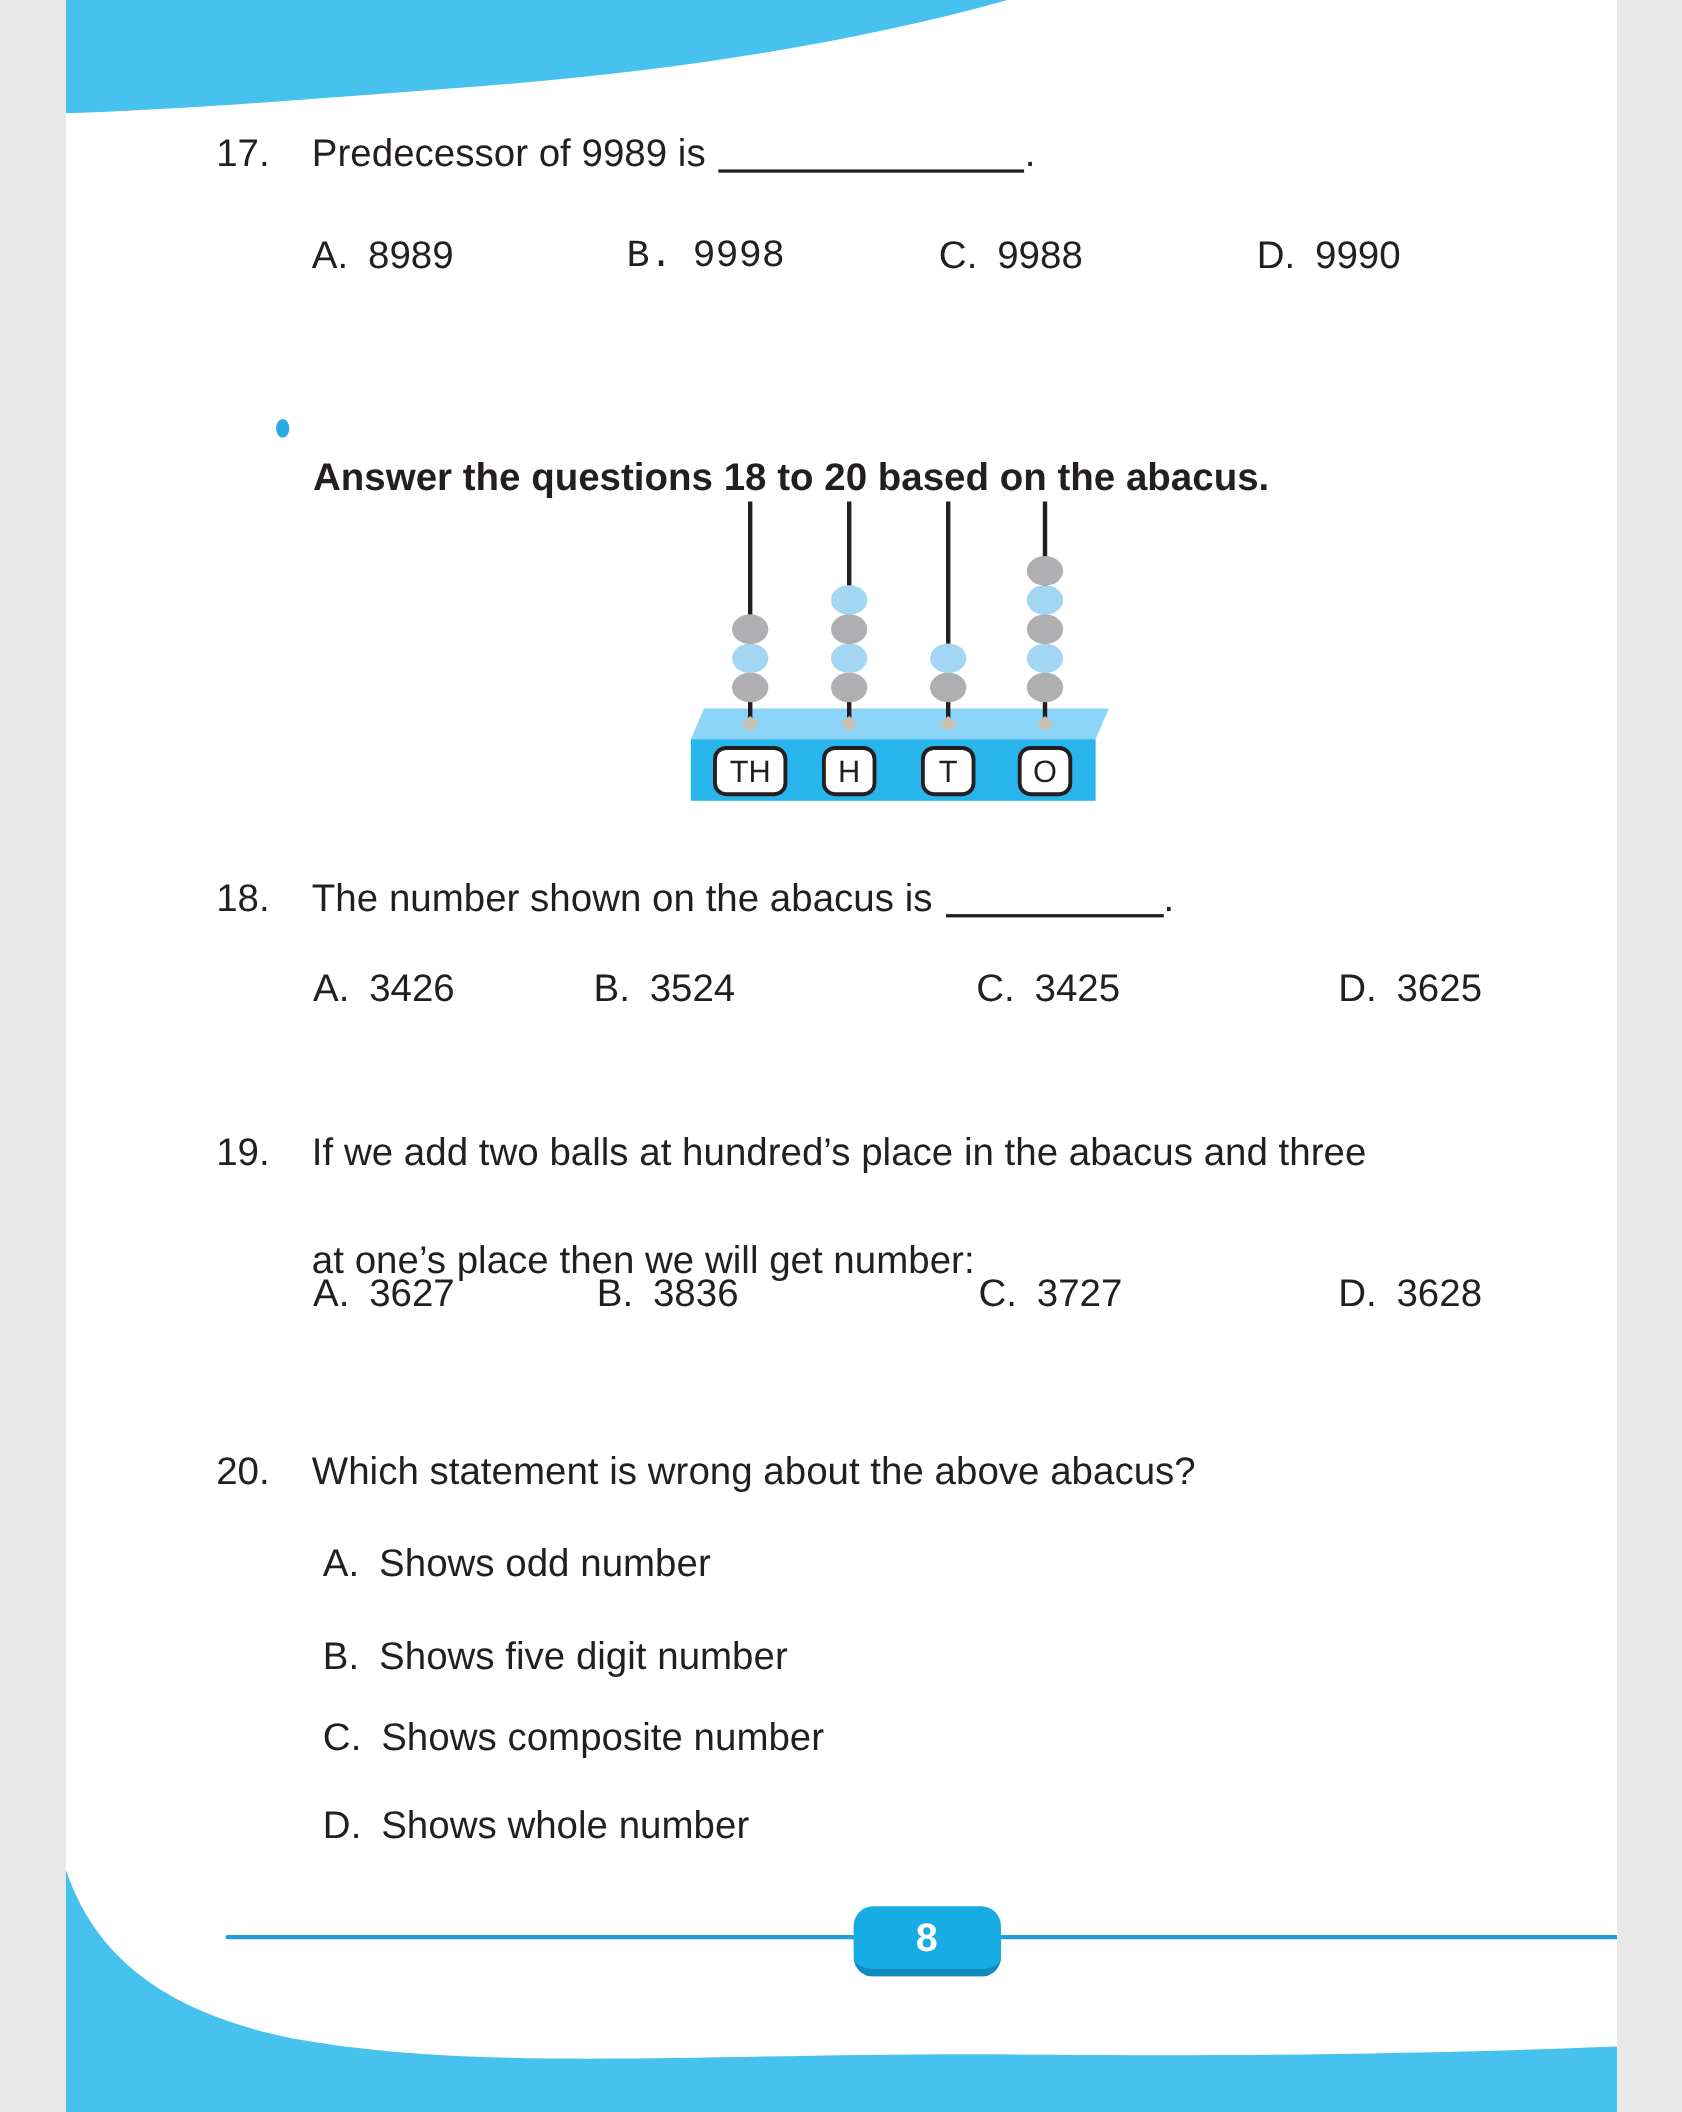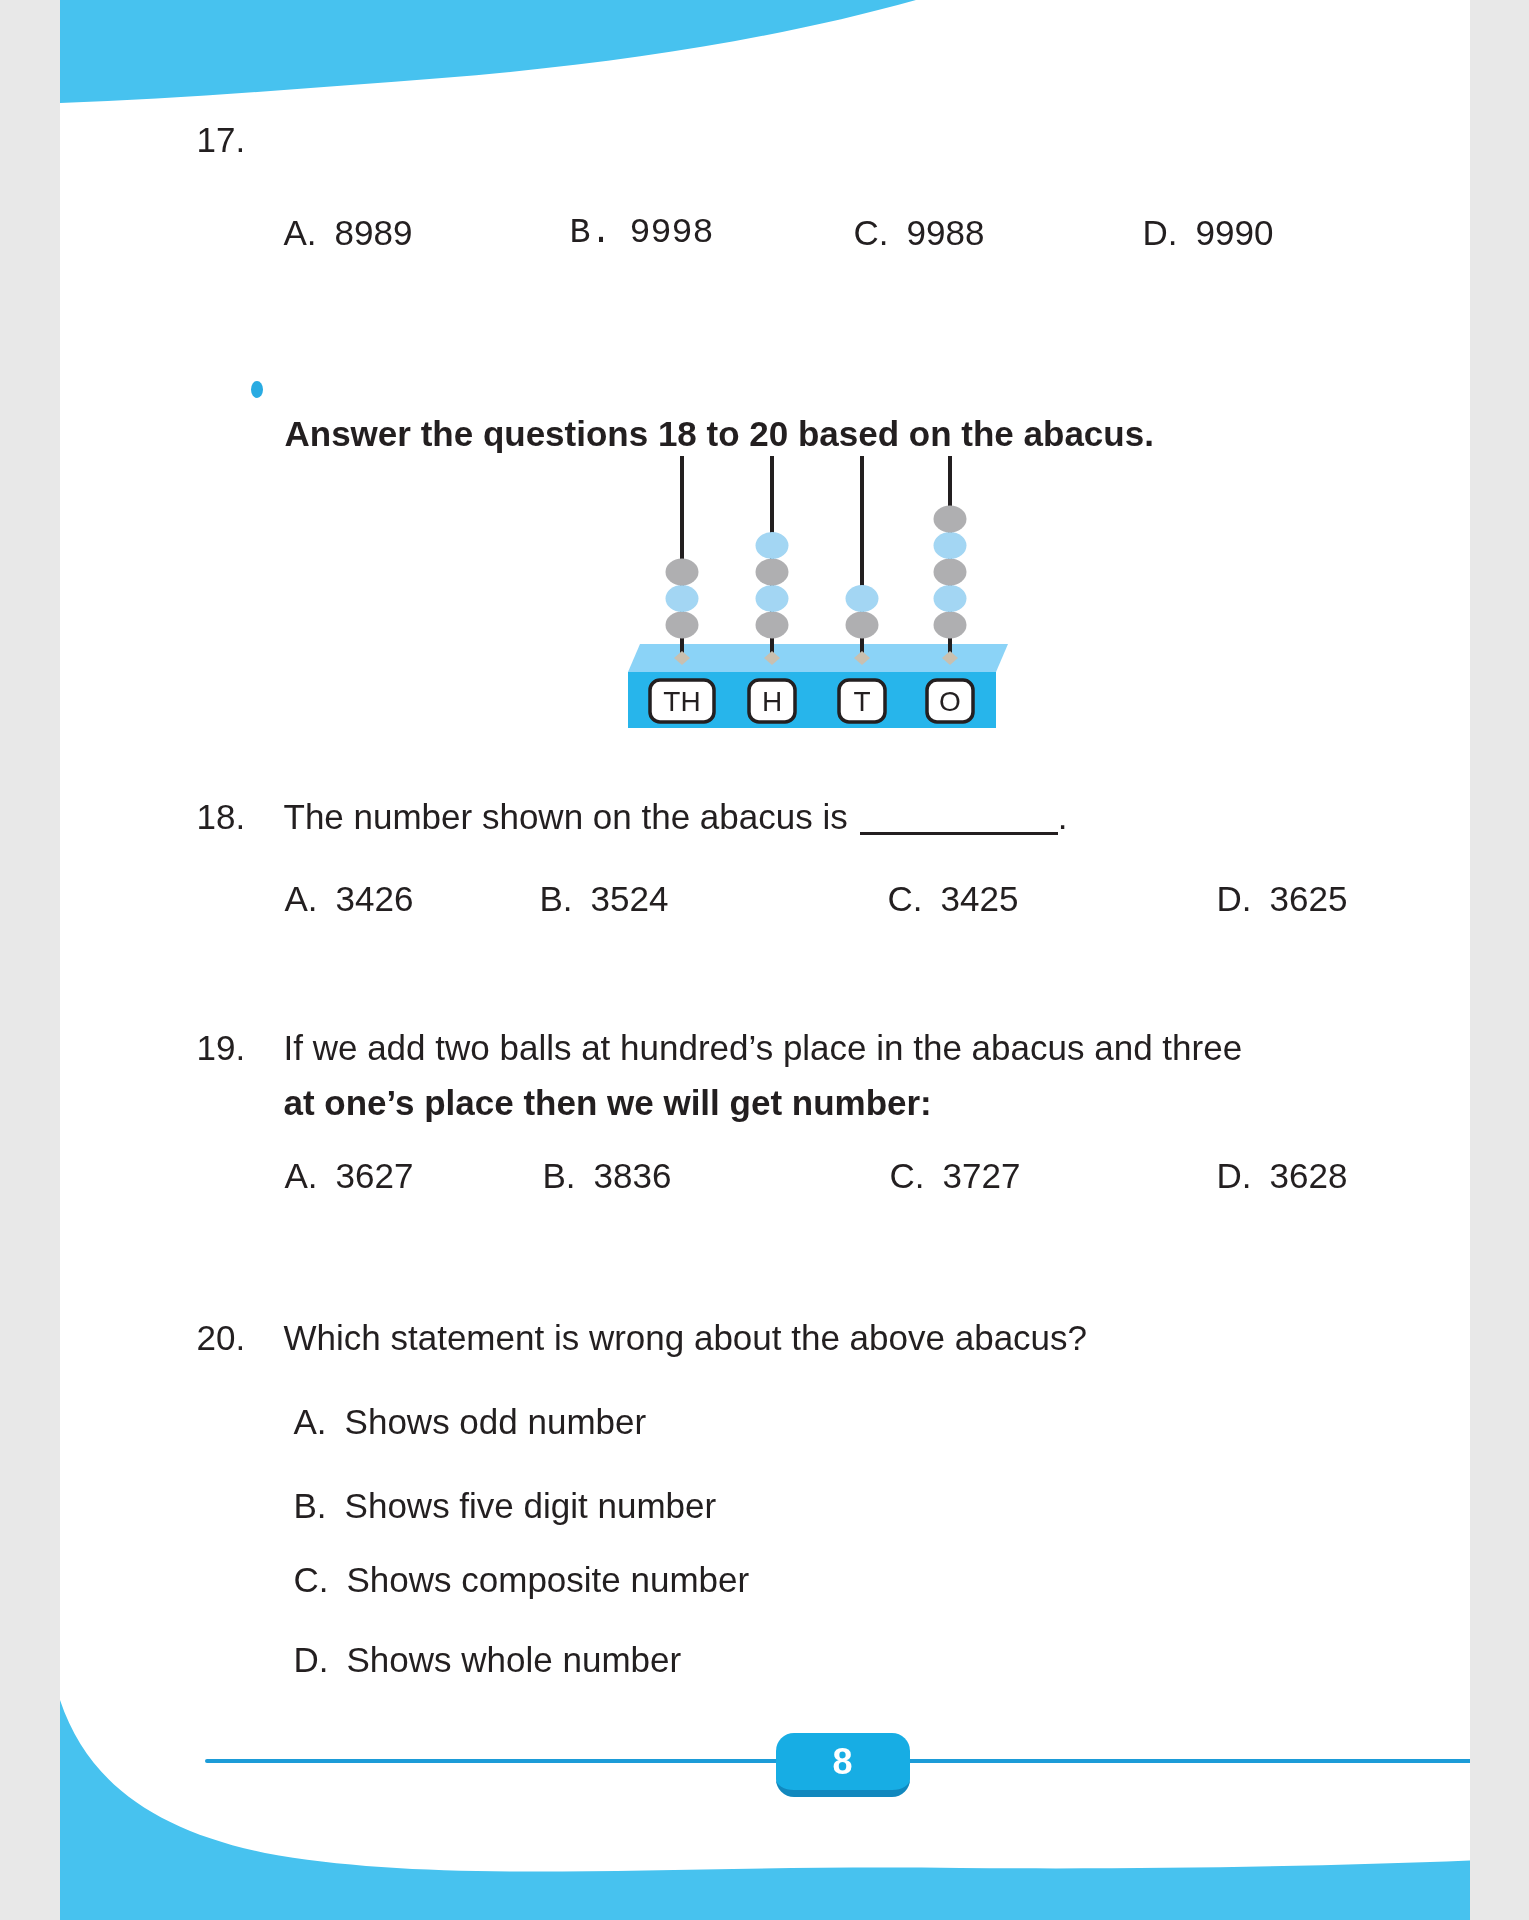--- a/index.html
+++ b/index.html
@@ -48,20 +48,21 @@
 </head>
 <body>
 
 <div class="page">
 
   <svg class="wave" style="top:0;" width="1529" height="120" viewBox="0 0 1529 120">
     <path id="top-wave-path" d="M 0 0 H 856 C 720 38, 560 64, 382 78 C 250 88, 120 99, 0 103 Z" fill="#47C2EF"></path>
   </svg>
 
   <span class="qnum" style="left:137px;top:120px;">17.</span>
+  <span class="qtext" style="left:224px;top:120px;"><span>Predecessor of 9989 is</span><span class="blank" style="width:278px;"></span><span>.</span></span>
 
   <div>
     <span class="opt" style="left:224px;top:213px;"><span class="olabel">A.</span><span>8989</span></span>
     <span class="opt" style="left:510px;top:213px;font-family:Liberation Mono, monospace;"><span class="olabel">B.</span><span>9998</span></span>
     <span class="opt" style="left:794px;top:213px;"><span class="olabel">C.</span><span>9988</span></span>
     <span class="opt" style="left:1083px;top:213px;"><span class="olabel">D.</span><span>9990</span></span>
   </div>
 
   <span class="bullet" style="left:191px;top:381px;"></span>
   <span class="heading" style="left:225px;top:374px;margin-top:40px;">Answer the questions 18 to 20 based on the abacus.</span>
@@ -108,21 +109,21 @@
 
   <div>
     <span class="opt" style="left:225px;top:879px;"><span class="olabel">A.</span><span>3426</span></span>
     <span class="opt" style="left:480px;top:879px;"><span class="olabel">B.</span><span>3524</span></span>
     <span class="opt" style="left:828px;top:879px;"><span class="olabel">C.</span><span>3425</span></span>
     <span class="opt" style="left:1157px;top:879px;"><span class="olabel">D.</span><span>3625</span></span>
   </div>
 
   <span class="qnum" style="left:137px;top:1028px;">19.</span>
   <span class="qtext" style="left:224px;top:1028px;">If we add two balls at hundred’s place in the abacus and three</span>
-  <span class="qtext2" style="left:224px;top:1083px;font-weight:bold;">at one’s place then we will get number:</span>
+  <span class="qtext2" style="left:224px;top:1126px;">at one’s place then we will get number:</span>
 
   <div>
     <span class="opt" style="left:225px;top:1156px;"><span class="olabel">A.</span><span>3627</span></span>
     <span class="opt" style="left:483px;top:1156px;"><span class="olabel">B.</span><span>3836</span></span>
     <span class="opt" style="left:830px;top:1156px;"><span class="olabel">C.</span><span>3727</span></span>
     <span class="opt" style="left:1157px;top:1156px;"><span class="olabel">D.</span><span>3628</span></span>
   </div>
 
   <span class="qnum" style="left:137px;top:1318px;">20.</span>
   <span class="qtext" style="left:224px;top:1318px;">Which statement is wrong about the above abacus?</span>

